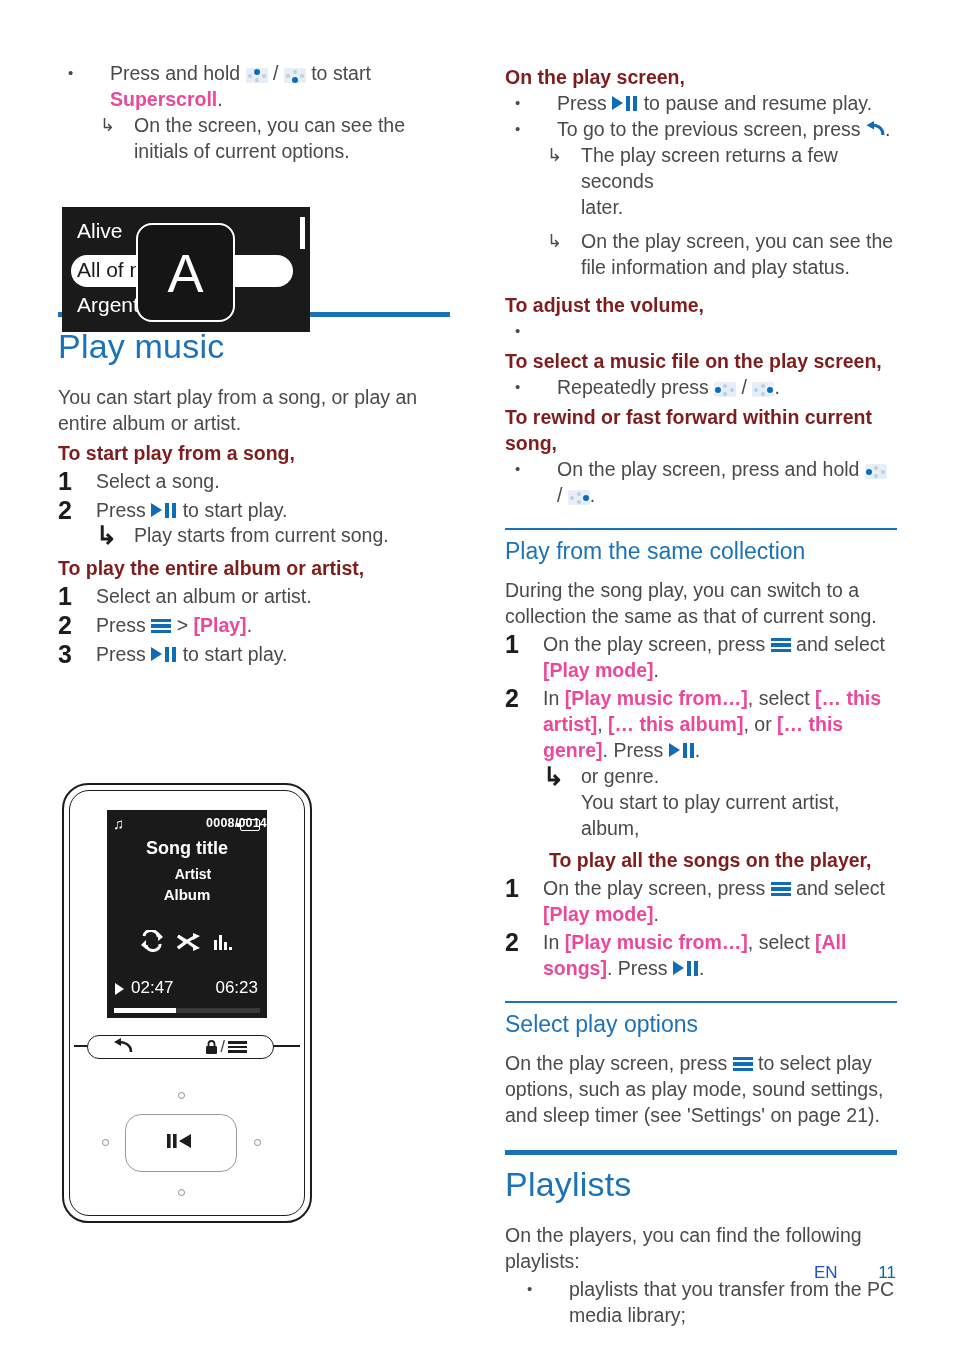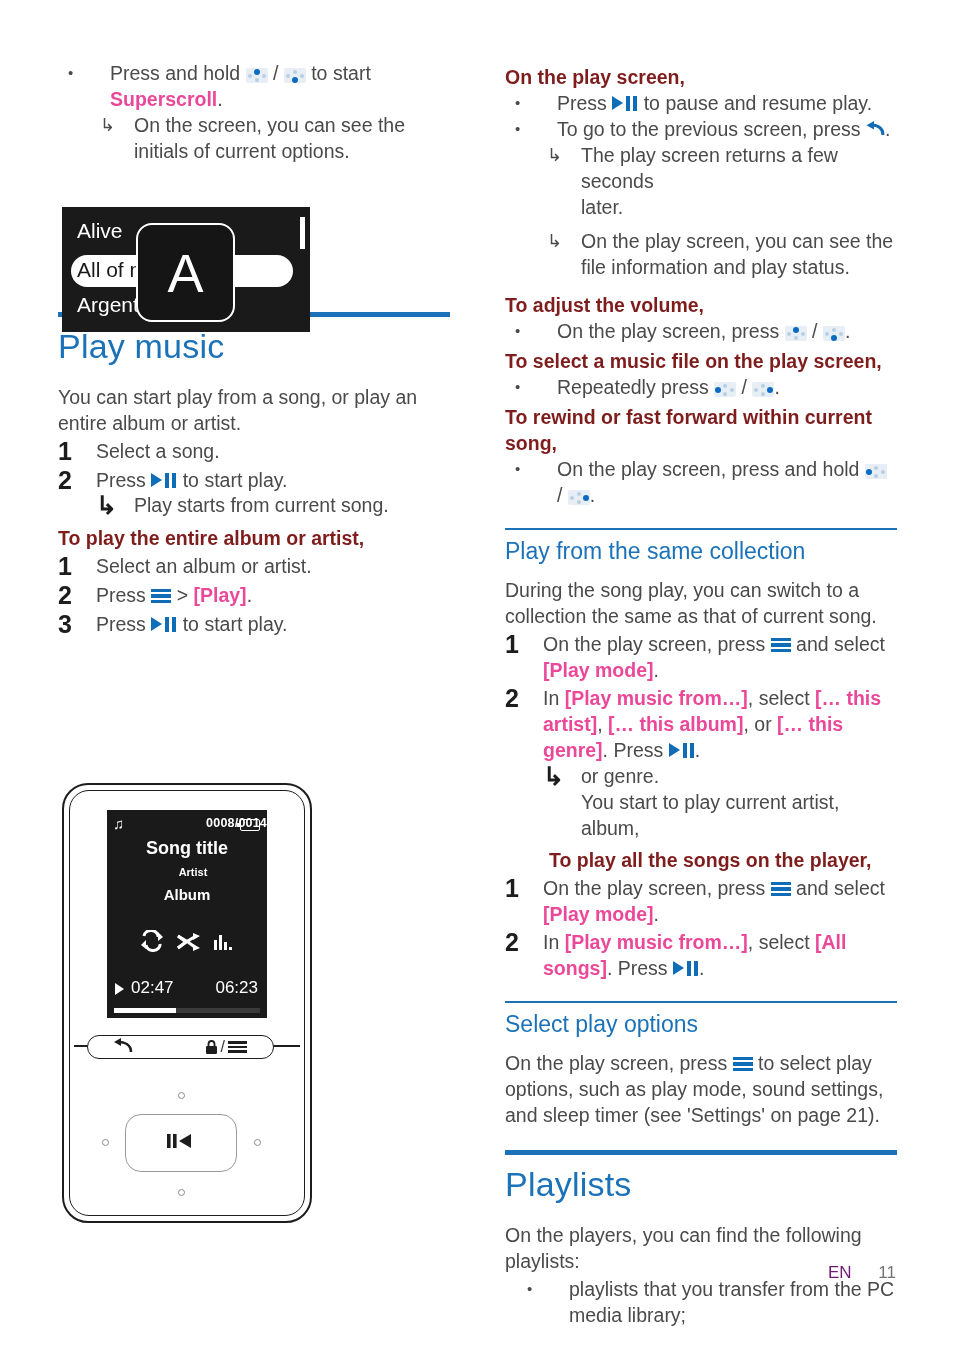--- a/index.html
+++ b/index.html
@@ -233,21 +233,21 @@
   .scr-batt::after {
     content: ""; position: absolute; left: -4px; top: 2.5px;
     width: 2.5px; height: 4px; background: #fff;
   }
   .scr-title {
     position: absolute; left: 0; right: 0; top: 28px;
     text-align: center; font-size: 18px; font-weight: bold;
   }
   .scr-artist {
     position: absolute; left: 4px; right: 0; top: 56px;
-    text-align: center; font-size: 11px; font-weight: bold; padding-left: 8px;
+    text-align: center; font-size: 14px; font-weight: bold; padding-left: 8px;
   }
   .scr-album {
     position: absolute; left: 0; right: 0; top: 76px;
     text-align: center; font-size: 15px; font-weight: bold;
   }
   .scr-modes {
     position: absolute; left: 0; right: 0; top: 120px;
     display: flex; justify-content: center; align-items: flex-end; gap: 11px;
   }
   .scr-times {
@@ -315,22 +315,22 @@
 
   
   .footer {
     position: absolute;
     left: 0; right: 0;
     top: 1263px;
     text-align: right;
     padding-right: 58px;
     font-size: 17px;
   }
-  .footer .lang { color: #701a75; margin-top: 12px; }
-  .footer .pg { color: #737373; margin-left: 22px; }
+  .footer .lang { color: #1d4ed8; margin-top: 12px; }
+  .footer .pg { color: #0369a1; margin-left: 36px; }
   .sp8 { height: 8px; }
   .sp20 { height: 20px; }
 </style>
 </head>
 <body>
 
 <div class="page">
 
   <div class="col col-left">
 
@@ -353,20 +353,21 @@
         <div>initials of current options.</div>
       </div>
     </div>
 
     <div style="margin-top:148px;">
       <div class="rule-thick"></div>
       <div class="h1">Play music</div>
 
       <p class="para">You can start play from a song, or play an entire album or artist.</p>
 
+      <div class="sub-head">To start play from a song,</div>
 
       <div class="row num-row">
         <div class="marker">1</div>
         <div class="body">Select a song.</div>
       </div>
 
       <div class="row num-row">
         <div class="marker">2</div>
         <div class="body">
           <span>Press</span>
@@ -546,26 +547,20 @@
         <div>On the play screen, you can see the</div>
         <div>file information and play status.</div>
       </div>
     </div>
 
     <div class="sp8"></div>
 
     <div class="sub-head">To adjust the volume,</div>
     <div class="row bullet-row">
       <div class="marker">•</div>
-      <div class="body">
-        <span>On the play screen, press</span>
-        <span class="ico ico-pad"><span class="d-up on"></span><span class="d-down"></span><span class="d-left"></span><span class="d-right"></span></span>
-        <span>/</span>
-        <span class="ico ico-pad"><span class="d-up"></span><span class="d-down on"></span><span class="d-left"></span><span class="d-right"></span></span><span>.</span>
-      </div>
     </div>
 
     <div class="sub-head">To select a music file on the play screen,</div>
     <div class="row bullet-row">
       <div class="marker">•</div>
       <div class="body">
         <span>Repeatedly press</span>
         <span class="ico ico-pad"><span class="d-up"></span><span class="d-down"></span><span class="d-left on"></span><span class="d-right"></span></span>
         <span>/</span>
         <span class="ico ico-pad"><span class="d-up"></span><span class="d-down"></span><span class="d-left"></span><span class="d-right on"></span></span><span>.</span>

